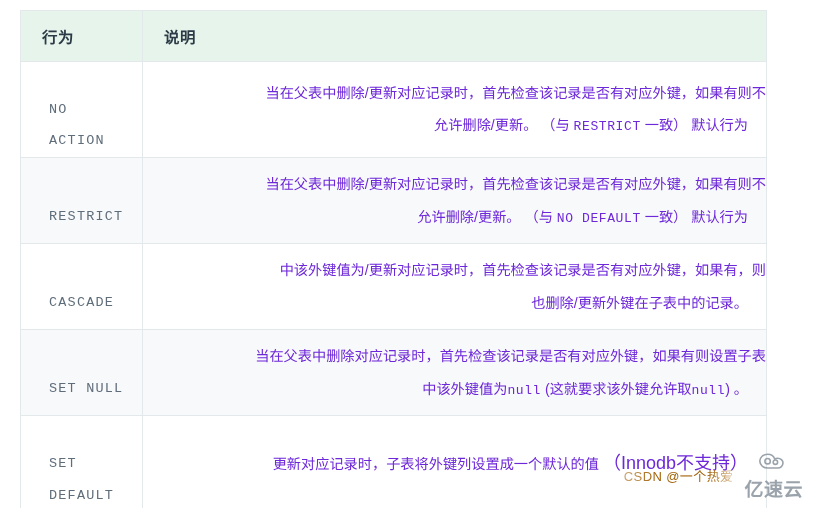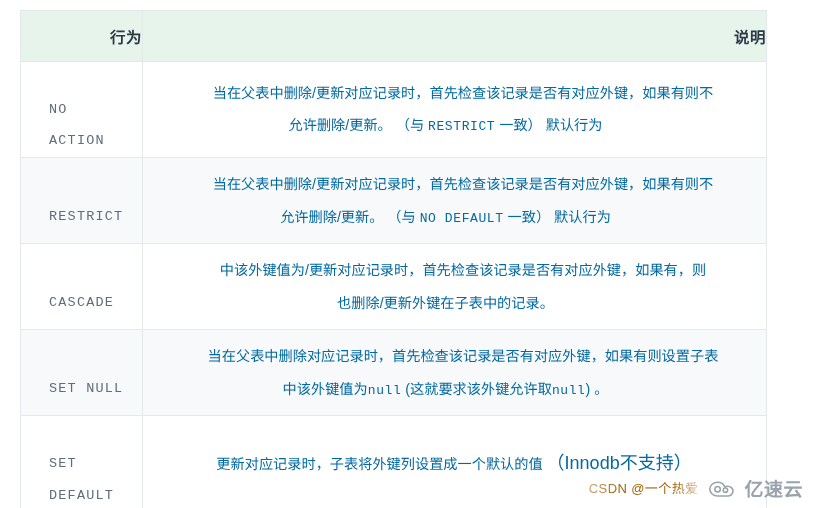--- a/index.html
+++ b/index.html
@@ -45,21 +45,21 @@
   table.fk-table td {
     border: 1px solid #e3e8ea;
     vertical-align: middle;
     padding: 0;
   }
 
   
   thead th {
     background: #e7f4ec;
     height: 50px;
-    text-align: right;
+    text-align: left;
     font-weight: bold;
     color: #2b3a45;
     font-size: 15.5px;
     letter-spacing: 0.5px;
   }
   thead th .hcell {
     padding-left: 21px;
   }
 
   
@@ -77,22 +77,22 @@
   td.action-cell .acell {
     padding-left: 21px;
   }
   td.action-cell .aline {
     display: block;
     white-space: nowrap;
     margin-left: 28px;
   }
 
   td.desc-cell {
-    text-align: center;
-    color: #0369a1;
+    text-align: right;
+    color: #6d28d9;
     font-size: 14.2px;
     line-height: 2.3;
   }
   td.desc-cell .dcell {
     padding-left: 17px;
     padding-right: 18px;
   }
   td.desc-cell .mono {
     font-family: "Liberation Mono", "DejaVu Sans Mono", monospace;
     font-size: 13px;
@@ -123,20 +123,21 @@
     letter-spacing: 0.4px;
     white-space: nowrap;
     font-family: "Liberation Sans", "DejaVu Sans", sans-serif;
     -webkit-mask-image: linear-gradient(to right, rgba(0,0,0,0.55) 0%, rgba(0,0,0,1) 30%, rgba(0,0,0,1) 78%, rgba(0,0,0,0.35) 100%);
             mask-image: linear-gradient(to right, rgba(0,0,0,0.55) 0%, rgba(0,0,0,1) 30%, rgba(0,0,0,1) 78%, rgba(0,0,0,0.35) 100%);
   }
   .wm-brand {
     display: flex;
     align-items: center;
     gap: 5px;
+    flex-direction: column;
   }
   .wm-logo { display: block; }
   .wm-brand-text {
     color: #9aa3ab;
     font-size: 19px;
     font-weight: bold;
     letter-spacing: 0.5px;
     white-space: nowrap;
   }
 </style>

